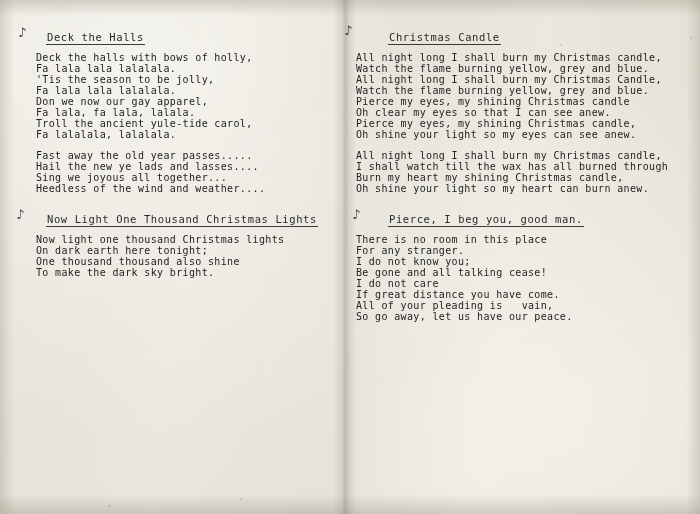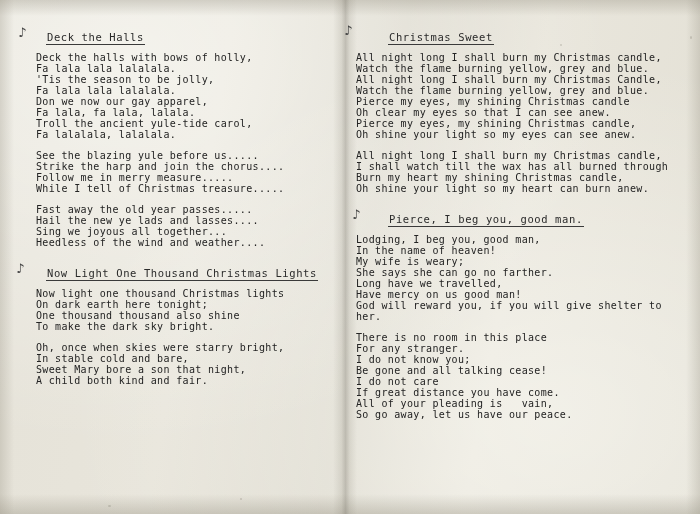--- a/index.html
+++ b/index.html
@@ -131,81 +131,66 @@
       <div class="song-title">Deck the Halls</div>
       <div class="body-block">
         <p class="para">Deck the halls with bows of holly,
 Fa lala lala lalalala.
 'Tis the season to be jolly,
 Fa lala lala lalalala.
 Don we now our gay apparel,
 Fa lala, fa lala, lalala.
 Troll the ancient yule-tide carol,
 Fa lalalala, lalalala.</p>
-        <p class="para">See the blazing yule before us.....
-Strike the harp and join the chorus....
-Follow me in merry measure.....
-While I tell of Christmas treasure.....</p>
         <p class="para">Fast away the old year passes.....
 Hail the new ye lads and lasses....
 Sing we joyous all together...
 Heedless of the wind and weather....</p>
       </div>
     </div>
 
     <div class="song">
       <span class="mark mark-now">♪</span>
       <div class="song-title">Now Light One Thousand Christmas Lights</div>
       <div class="body-block">
         <p class="para">Now light one thousand Christmas lights
 On dark earth here tonight;
 One thousand thousand also shine
 To make the dark sky bright.</p>
-        <p class="para">Oh, once when skies were starry bright,
-In stable cold and bare,
-Sweet Mary bore a son that night,
-A child both kind and fair.</p>
 
       </div>
     </div>
 
   </div>
 
   <div class="col col-right">
 
     <div class="song">
       <span class="mark mark-candle">♪</span>
-      <div class="song-title">Christmas Sweet</div>
+      <div class="song-title">Christmas Candle</div>
       <div class="body-block-right">
         <p class="para">All night long I shall burn my Christmas candle,
 Watch the flame burning yellow, grey and blue.
 All night long I shall burn my Christmas Candle,
 Watch the flame burning yellow, grey and blue.
 Pierce my eyes, my shining Christmas candle
 Oh clear my eyes so that I can see anew.
 Pierce my eyes, my shining Christmas candle,
 Oh shine your light so my eyes can see anew.</p>
         <p class="para">All night long I shall burn my Christmas candle,
 I shall watch till the wax has all burned through
 Burn my heart my shining Christmas candle,
 Oh shine your light so my heart can burn anew.</p>
       </div>
     </div>
 
     <div class="song">
       <span class="mark mark-lodging">♪</span>
       <div class="song-title">Pierce, I beg you, good man.</div>
       <div class="body-block-right">
-        <p class="para">Lodging, I beg you, good man,
-In the name of heaven!
-My wife is weary;
-She says she can go no farther.
-Long have we travelled,
-Have mercy on us good man!
-God will reward you, if you will give shelter to her.</p>
         <p class="para">There is no room in this place
 For any stranger.
 I do not know you;
 Be gone and all talking cease!
 I do not care
 If great distance you have come.
 All of your pleading is   vain,
 So go away, let us have our peace.</p>
       </div>
     </div>

